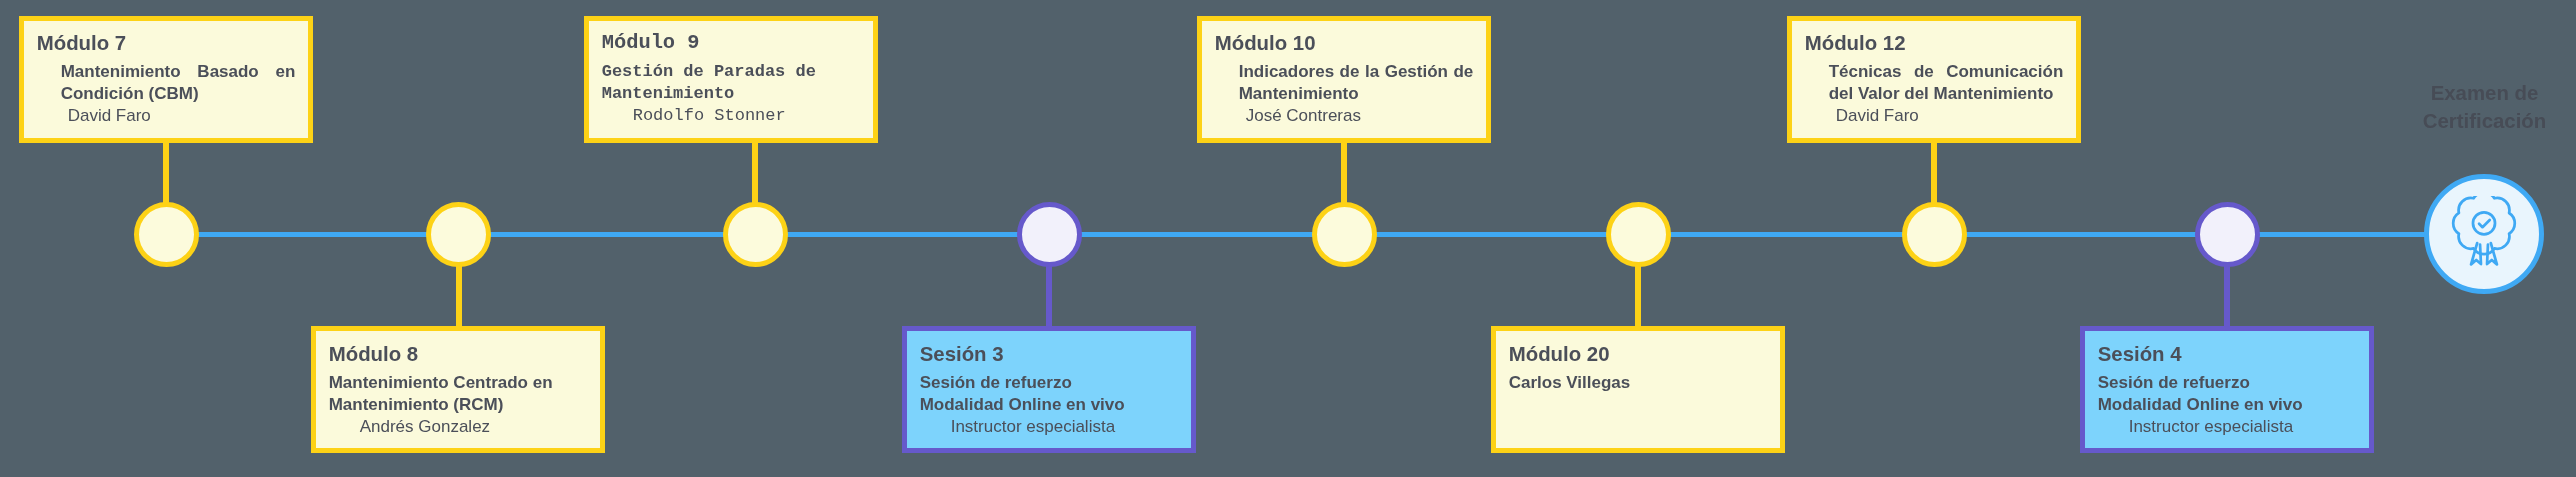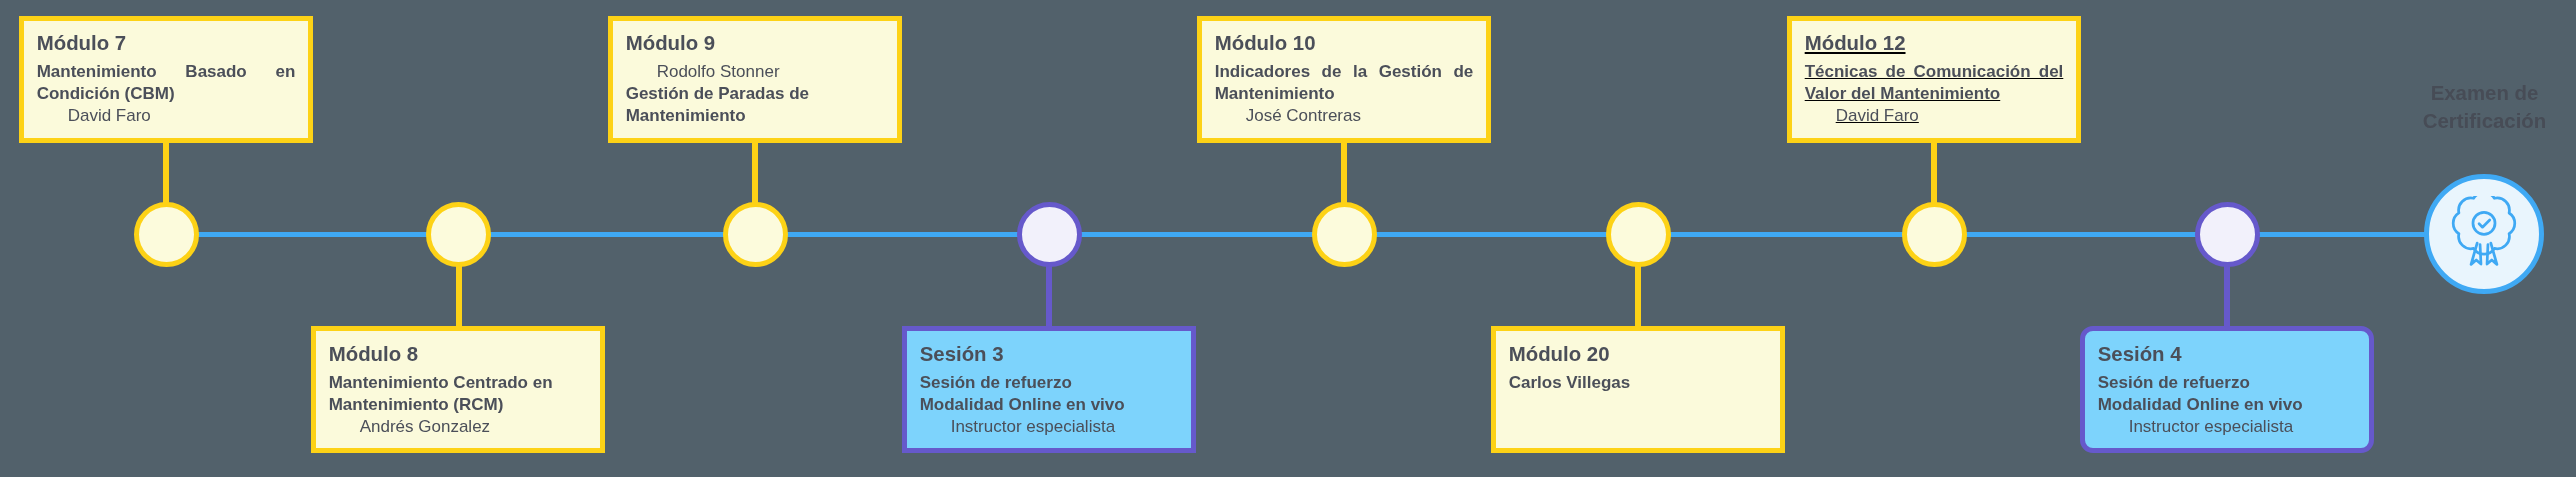--- a/index.html
+++ b/index.html
@@ -65,32 +65,32 @@
     font-weight: bold;
     color: #4b4f59;
   }
   .box .line {
     margin: 0;
     font-size: 17px;
     line-height: 22px;
     color: #4b4f59;
     font-weight: bold;
   }
-  .box .line.justify { text-align: justify; }
+  .box .line.justify { text-align: justify; margin-left: 24px; }
   .box .line.regular { font-weight: normal; margin-left: 31px; }
 
   
   .pos-m7  { left: 19px; }   .conn-m7  { left: 163px; }  .node-m7  { left: 134px; }
   .pos-m8  { left: 311px; }  .conn-m8  { left: 456px; }  .node-m8  { left: 426px; }
-  .pos-m9  { left: 608px; }  .conn-m9  { left: 752px; } .node-m9  { left: 723px; }
+  .pos-m9  { left: 584px; font-family: Liberation Mono, monospace; }  .conn-m9  { left: 752px; } .node-m9  { left: 723px; }
   .pos-s3  { left: 902px; } .conn-s3  { left: 1046px; } .node-s3  { left: 1017px; }
   .pos-m10 { left: 1197px; } .conn-m10 { left: 1341px; } .node-m10 { left: 1312px; }
   .pos-m11 { left: 1491px; } .conn-m11 { left: 1635px; } .node-m11 { left: 1606px; }
-  .pos-m12 { left: 1787px; text-decoration: underline; } .conn-m12 { left: 1931px; } .node-m12 { left: 1902px; }
-  .pos-s4  { left: 2080px; border-radius: 13px; } .conn-s4  { left: 2224px; } .node-s4  { left: 2195px; }
+  .pos-m12 { left: 1787px; } .conn-m12 { left: 1931px; } .node-m12 { left: 1902px; }
+  .pos-s4  { left: 2080px; } .conn-s4  { left: 2224px; } .node-s4  { left: 2195px; }
 
   
   .exam-label {
     position: absolute;
     left: 2400px; top: 79px;
     width: 169px;
     text-align: center;
     font-size: 20.4px;
     line-height: 28px;
     font-weight: bold;
@@ -144,22 +144,22 @@
   </div>
 
   <div class="box row-bottom pos-m8">
     <h3 class="box-title">Módulo 8</h3>
     <p class="line">Mantenimiento Centrado en Mantenimiento (RCM)</p>
     <p class="line regular">Andrés Gonzalez</p>
   </div>
 
   <div class="box row-top pos-m9">
     <h3 class="box-title">Módulo 9</h3>
+    <p class="line">Gestión de Paradas de Mantenimiento</p>
     <p class="line regular">Rodolfo Stonner</p>
-    <p class="line">Gestión de Paradas de Mantenimiento</p>
   </div>
 
   <div class="box session row-bottom pos-s3">
     <h3 class="box-title">Sesión 3</h3>
     <p class="line">Sesión de refuerzo</p>
     <p class="line">Modalidad Online en vivo</p>
     <p class="line regular">Instructor especialista</p>
   </div>
 
   <div class="box row-top pos-m10">

